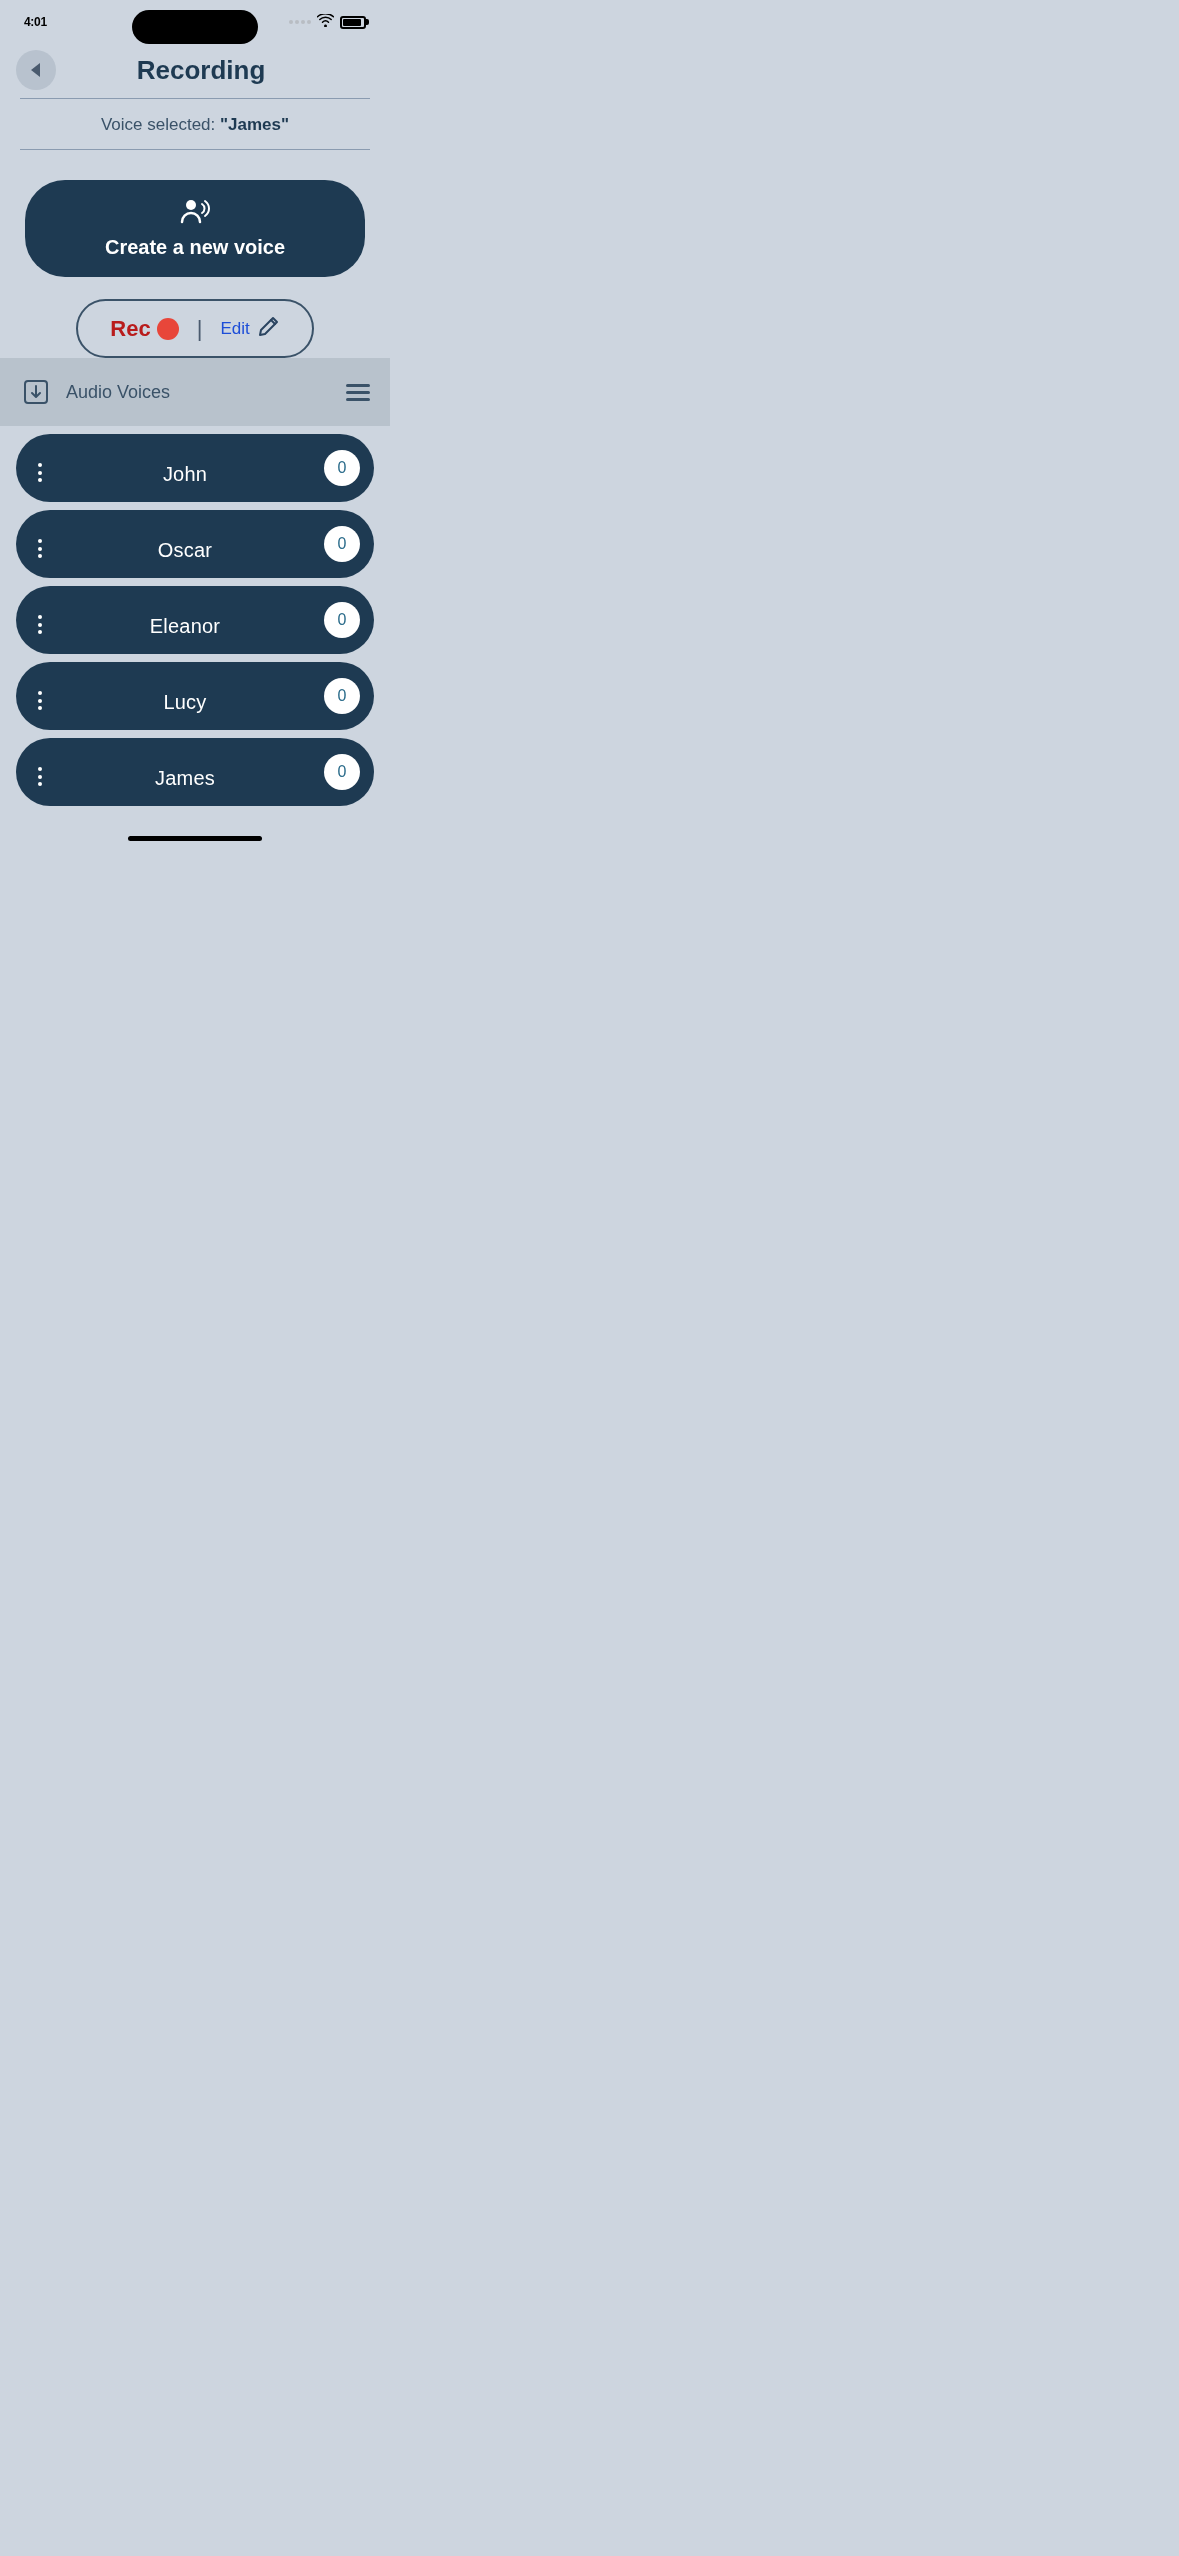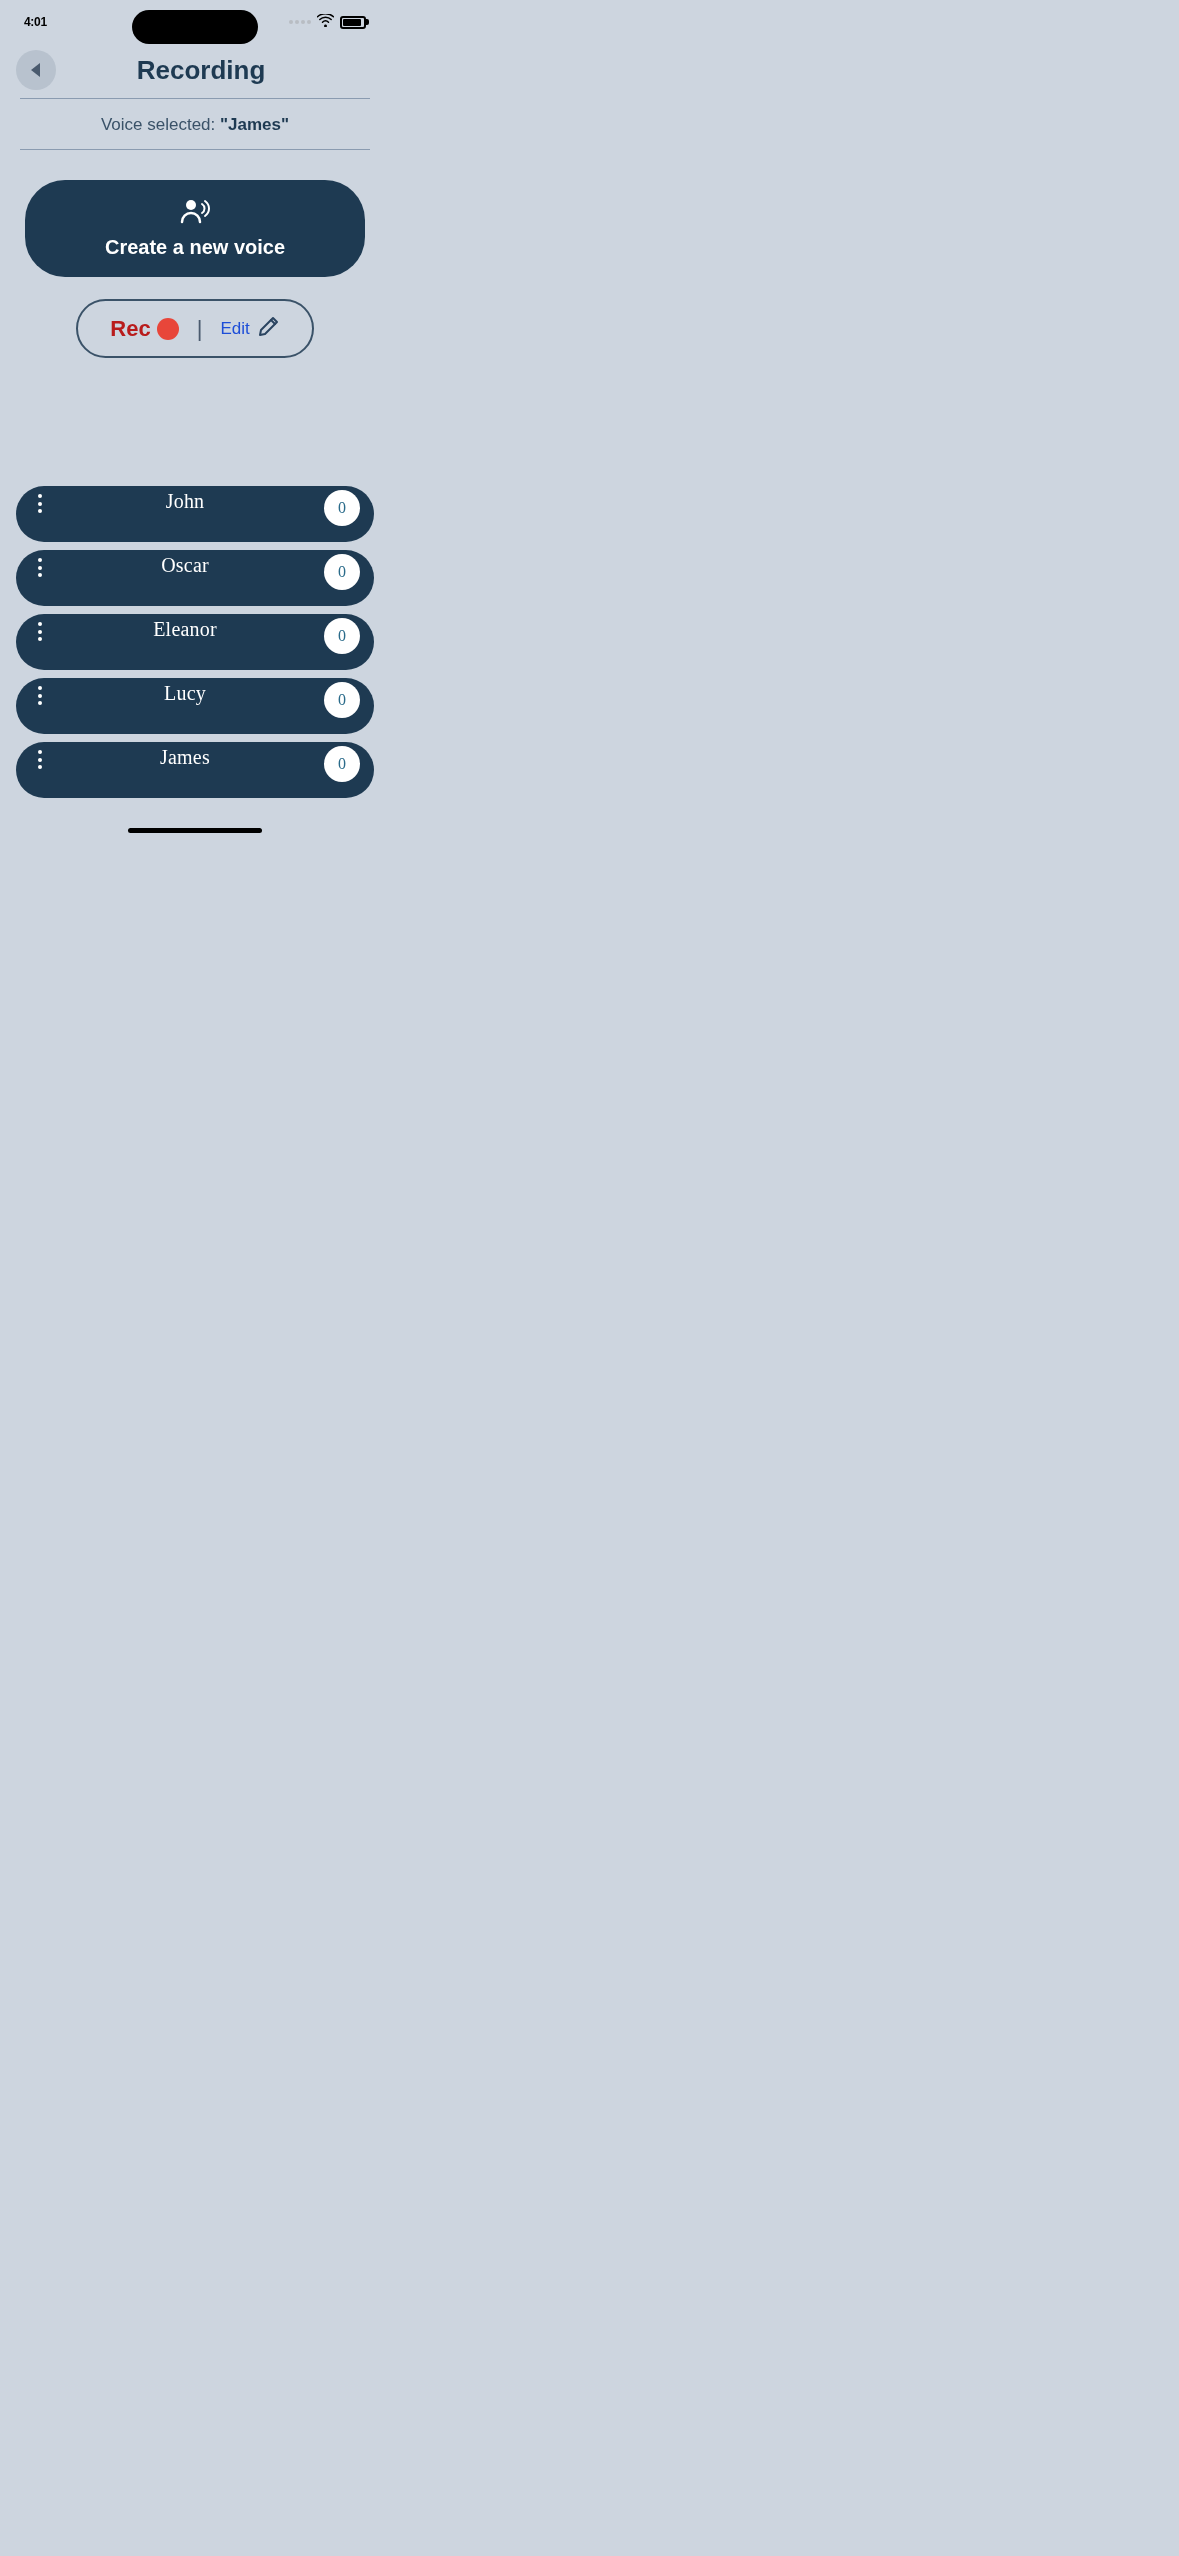--- a/index.html
+++ b/index.html
@@ -295,24 +295,23 @@
       flex-direction: column;
       gap: 8px;
       padding: 8px 16px 20px;
       background: #cdd5df;
     }
 
     .voice-item {
       background: #1e3a52;
       border-radius: 40px;
       display: flex;
-      align-items: flex-start;
-      padding: 4px 14px 16px 18px;
+      align-items: flex-end;
+      padding: 16px 14px 16px 18px;
       cursor: pointer;
-      font-family: Liberation Serif, serif;
     }
 
     .voice-dots-btn {
       display: flex;
       flex-direction: column;
       gap: 3.5px;
       cursor: pointer;
       padding: 4px;
     }
 
@@ -425,20 +424,34 @@
         <path d="M15 3l4 4L7 19l-5 1 1-5L15 3z" stroke="#2a4460" stroke-width="2" stroke-linecap="round" stroke-linejoin="round" fill="none"></path>
         <path d="M13 5l4 4" stroke="#2a4460" stroke-width="2" stroke-linecap="round" fill="none"></path>
       </svg>
     </span>
   </div>
 </div>
 
 <div class="spacer"></div>
 
 <div class="audio-voices-section">
+  <div class="audio-voices-header">
+    <div class="download-icon">
+      <svg width="28" height="28" viewBox="0 0 28 28" fill="none">
+        <rect x="3" y="3" width="22" height="22" rx="3" stroke="#3a5268" stroke-width="2" fill="none"></rect>
+        <path d="M14 8v10M10 15l4 4 4-4" stroke="#3a5268" stroke-width="2" stroke-linecap="round" stroke-linejoin="round"></path>
+      </svg>
+    </div>
+    <span class="audio-voices-label">Audio Voices</span>
+    <div class="menu-lines-icon">
+      <div class="menu-line"></div>
+      <div class="menu-line"></div>
+      <div class="menu-line"></div>
+    </div>
+  </div>
 
   <div class="voice-list" id="voice-list">
 
   <div class="voice-item">
     <div class="voice-dots-btn">
       <div class="voice-dot"></div>
       <div class="voice-dot"></div>
       <div class="voice-dot"></div>
     </div>
     <span class="voice-name">John</span>

